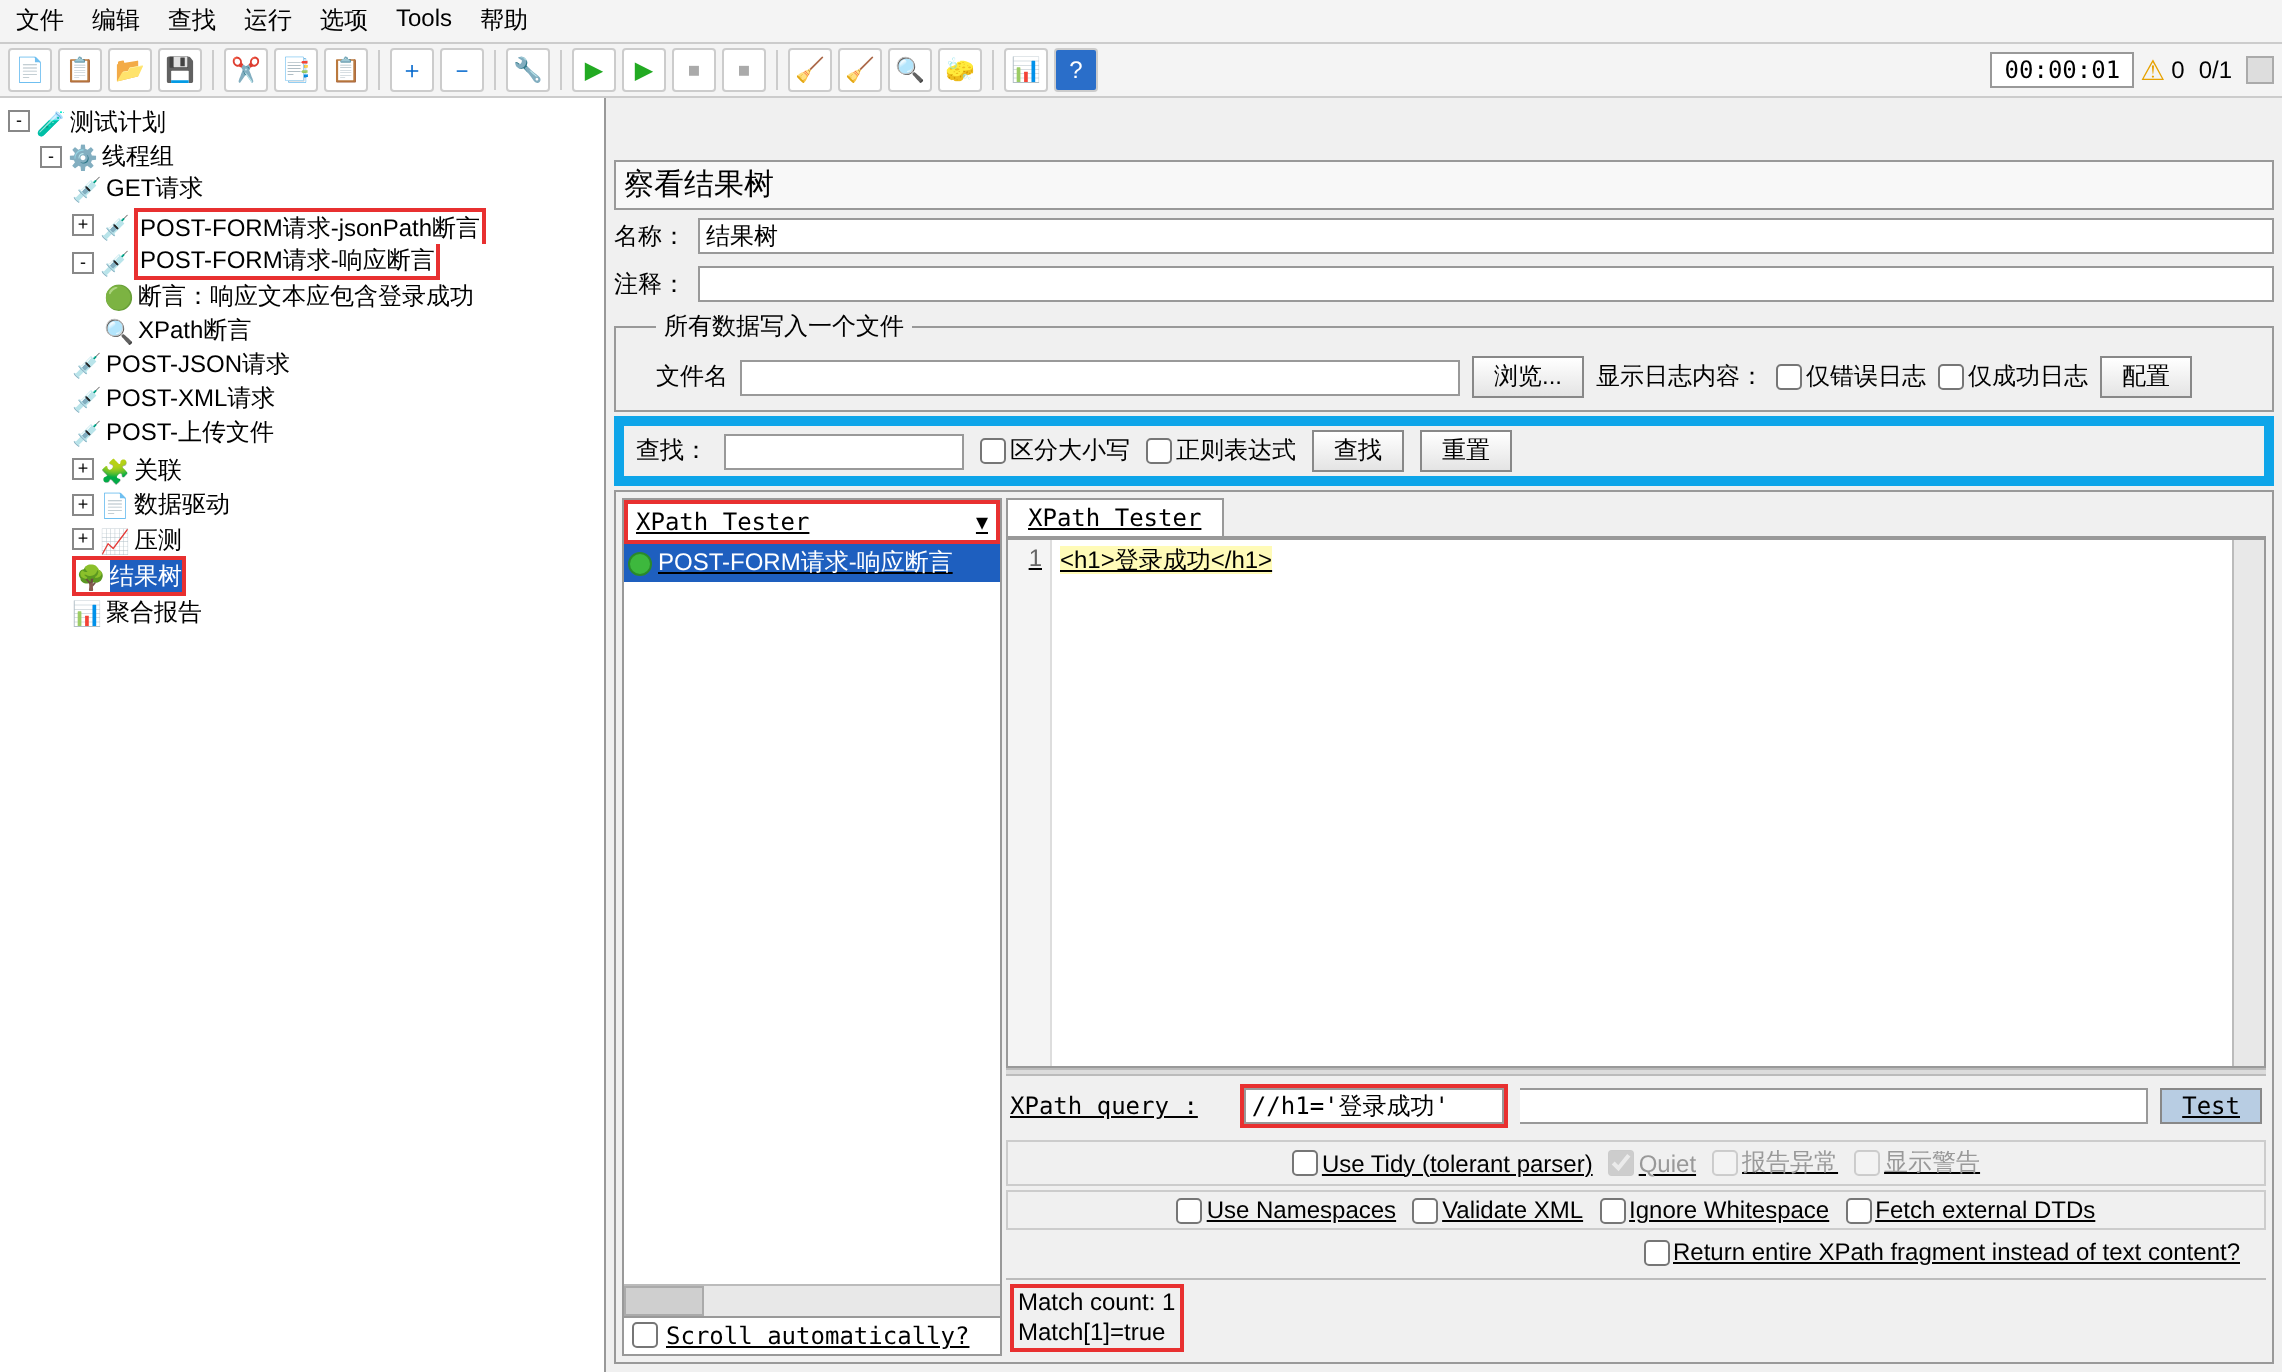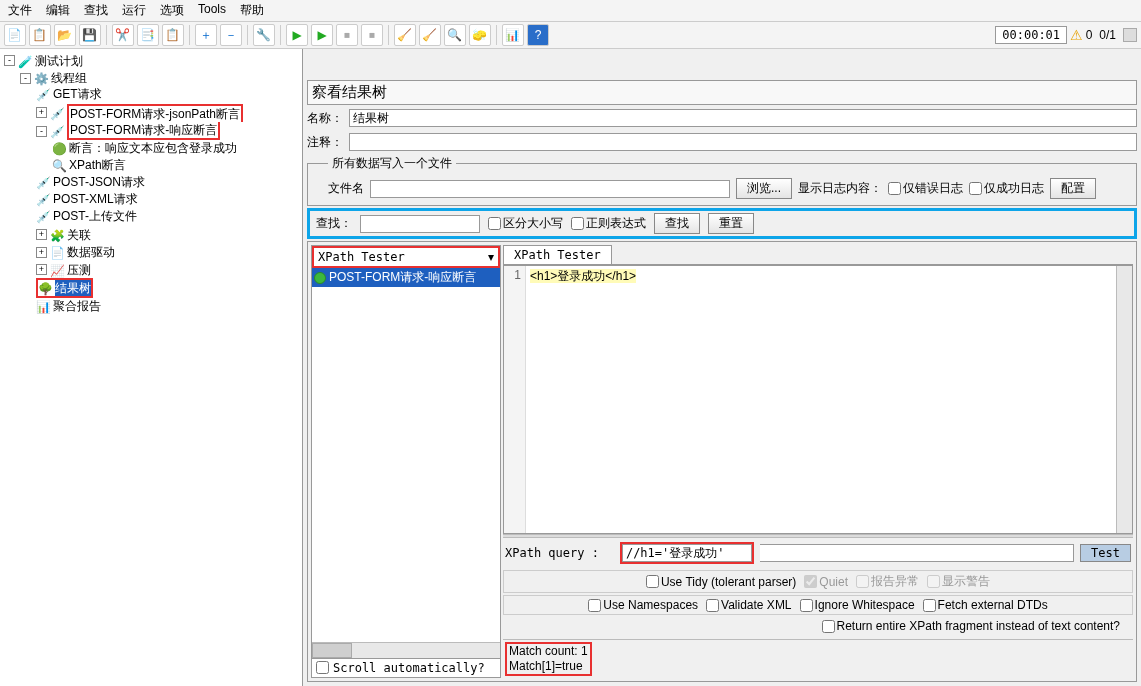--- a/index.html
+++ b/index.html
@@ -38,24 +38,24 @@
 .form-row { display: flex; align-items: center; gap: 6px; padding: 2px 0; }
 .form-row label { min-width: 34px; }
 .form-row input[type=text] { flex: 1; border: 1px solid #999; height: 18px; padding: 0 3px; background: #fff; }
 
 fieldset { border: 1px solid #999; padding: 4px 20px; }
 legend { padding: 0 4px; }
 .btn { border: 1px solid #888; background: linear-gradient(#fff,#e4e4e4); padding: 1px 10px; cursor: pointer; font-size: 12px; }
 .chk { display: inline-flex; align-items: center; gap: 2px; }
 
 
-.search-row { display: flex; align-items: center; gap: 8px; border: 3px solid #0ea5e9; padding: 2px 6px; }
-
-
-.mid-split { flex: 1; display: flex; gap: 2px; min-height: 0; }
+.search-row { display: flex; align-items: center; gap: 8px; border: 5px solid #0ea5e9; padding: 2px 6px; }
+
+
+.mid-split { flex: 1; display: flex; gap: 2px; min-height: 0; text-decoration: underline; }
 .mid-left { width: 190px; display: flex; flex-direction: column; border: 1px solid #999; background: #fff; min-height: 0; }
 .combo { border: 2px solid #e83030; background: #fff; height: 22px; display: flex; align-items: center; justify-content: space-between; padding: 0 4px; cursor: pointer; }
 .result-list { flex: 1; overflow: auto; }
 .result-item { display: flex; align-items: center; gap: 3px; padding: 1px 2px; }
 .green-dot { width: 12px; height: 12px; border-radius: 50%; background: #3db83d; border: 1px solid #2a8a2a; display: inline-block; }
 .scroll-h { height: 16px; background: #e8e8e8; border-top: 1px solid #bbb; display: flex; }
 .scroll-h .thumb { width: 40px; background: #cfcfcf; border: 1px solid #aaa; }
 .scroll-auto { border-top: 1px solid #999; padding: 2px 4px; display: flex; align-items: flex-start; gap: 4px; }
 
 .mid-right { flex: 1; display: flex; flex-direction: column; min-height: 0; }

